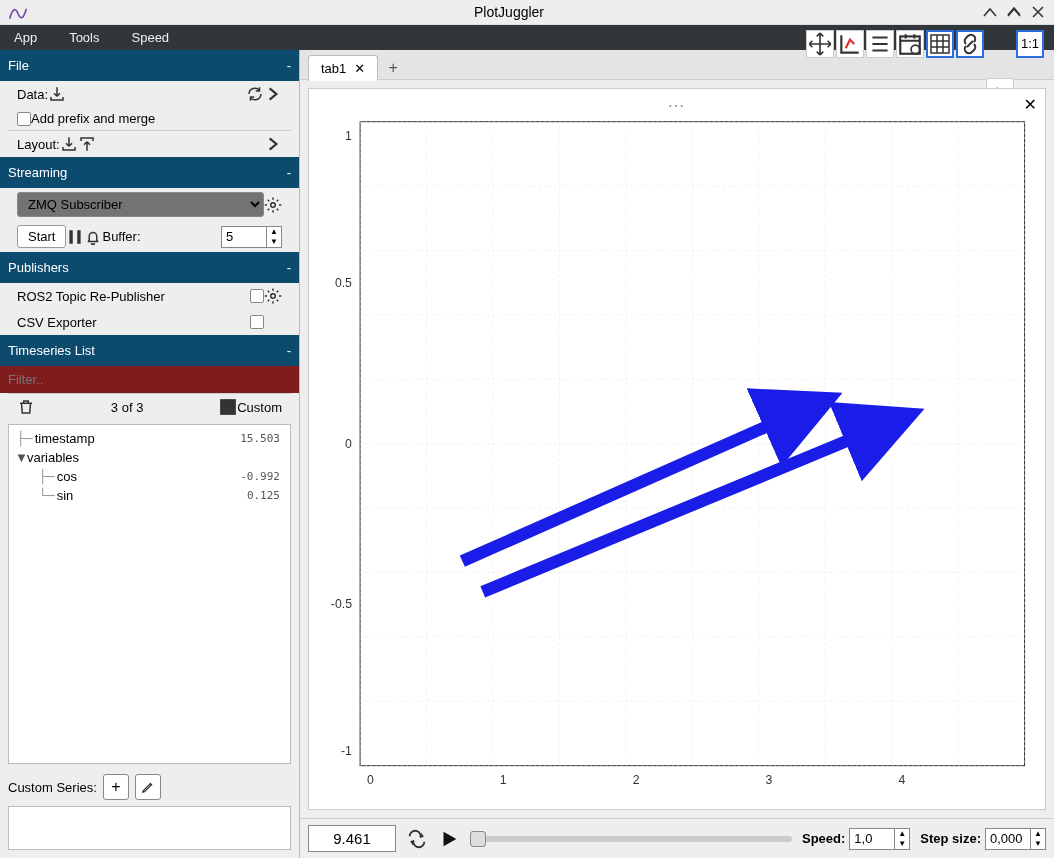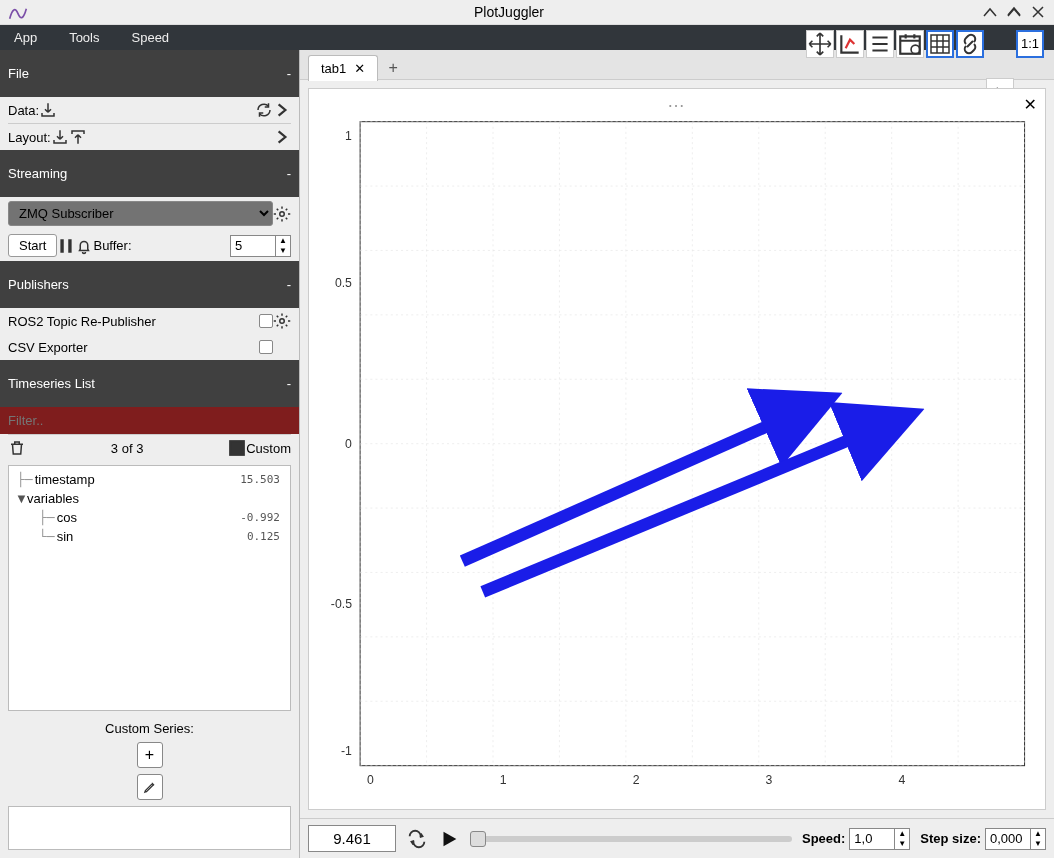--- a/index.html
+++ b/index.html
@@ -6,37 +6,37 @@
 body { width: 1054px; height: 858px; background: #eeeeee; display: flex; flex-direction: column; overflow: hidden; }
 .titlebar { height: 28px; background: #eeeeee; display: flex; align-items: center; padding: 0 8px; border-bottom: 1px solid #ddd; }
 .titlebar .logo { width: 20px; height: 20px; margin-right: 8px; }
 .titlebar .title { flex: 1; text-align: center; font-size: 14px; }
 .titlebar .winbtns { display: flex; gap: 8px; }
 .titlebar .winbtn { width: 16px; height: 16px; display:flex; align-items:center; justify-content:center; cursor:pointer; }
 .menubar { height: 28px; background: #31363b; color: #eee; display: flex; align-items: center; padding: 0 6px; gap: 16px; }
 .menubar span { padding: 4px 8px; font-size: 13px; cursor: pointer; }
 .content { flex: 1; display: flex; }
 .sidebar { width: 300px; background: #eeeeee; display: flex; flex-direction: column; border-right: 1px solid #bbb; }
-.section-header { background: #404040; color: #fff; font-size: 13px; padding: 16px 8px; display: flex; justify-content: space-between; align-items: center; }
+.section-header { background: #0c4a6e; color: #fff; font-size: 13px; padding: 8px 8px; display: flex; justify-content: space-between; align-items: center; }
 .section-header .dash { cursor: pointer; }
-.row { display: flex; align-items: center; padding: 4px 8px; font-size: 13px; }
+.row { display: flex; align-items: center; padding: 4px 17px; font-size: 13px; }
 .icon { width: 18px; height: 18px; display: inline-flex; align-items:center; justify-content:center; }
 .icon svg { width: 100%; height: 100%; }
 .spacer { flex: 1; }
 .btn { border: 1px solid #999; background: #fff; padding: 3px 10px; border-radius: 3px; font-size: 13px; cursor: pointer; }
 .checkbox { width: 14px; height: 14px; border: 1px solid #888; border-radius: 2px; background: #fff; display:inline-block; }
 select.combo { flex: 1; border: 1px solid #888; padding: 3px 6px; font-size: 13px; background:#737373; border-radius:3px; }
 .filter-input { width: 100%; border: none; background: #7f1d1d; padding: 6px 8px; font-size: 13px; color: #999; }
 .tree { flex: 1; background: #fff; margin: 4px 8px; border: 1px solid #bbb; overflow: auto; font-size: 13px; }
 .tree-list { padding: 4px 2px; }
 .tree-item { display: flex; align-items: center; padding: 2px 4px; white-space: nowrap; }
 .tree-item .val { margin-left: auto; font-family: monospace; font-size: 11px; color: #555; padding-right:4px; }
 .tree-branch { font-family: monospace; color:#999; margin-right:2px; }
 .tree-tick { width:10px; display:inline-block; text-align:center; color:#555; margin-right:2px;}
-.custom-row { padding: 6px 8px; display:flex; align-items:center; gap:6px; font-size:13px;flex-direction:column; }
+.custom-row { padding: 6px 8px; display:flex; align-items:center; gap:6px; font-size:13px; }
 .sq-btn { width: 26px; height: 26px; border:1px solid #888; background:#fff; border-radius:3px; display:flex; align-items:center; justify-content:center; cursor:pointer; font-size:16px; }
 .custom-box { margin: 0 8px 8px 8px; border:1px solid #bbb; background:#fff; height:44px; }
 .main { flex: 1; display:flex; flex-direction:column; background:#eeeeee; }
 .tabbar { display:flex; align-items:center; height:30px; padding: 6px 8px 0 8px; gap:4px; border-bottom:1px solid #ccc; background:#e4e4e4;}
 .tab { background:#fff; border:1px solid #bbb; border-bottom:none; padding:5px 12px; font-size:13px; display:flex; align-items:center; gap:8px; border-radius:3px 3px 0 0;}
 .tab .close { cursor:pointer; }
 .add-tab { width:22px; height:22px; display:flex; align-items:center; justify-content:center; cursor:pointer; color:#555; font-size:16px;}
 .toolbar { display:flex; gap:2px; padding-right:2px;}
 .tbtn { width:28px; height:28px; border:1px solid #ccc; background:#fff; display:flex; align-items:center; justify-content:center; font-size:13px; cursor:pointer; }
 .tbtn.blue { border:2px solid #2b6fde; }
@@ -114,20 +114,24 @@
             <path d="M18 3v5h-5M6 21v-5h5" stroke="#333" stroke-width="2" fill="none"></path>
           </svg>
         </span>
     <span class="icon">
           <svg viewBox="0 0 16 16">
             <path d="M5 3l6 5-6 5" stroke="#333" stroke-width="2" fill="none"></path>
           </svg>
         </span>
   </div>
 
+  <div class="row">
+    <span class="checkbox"></span>
+    <span>Add prefix and merge</span>
+  </div>
   <div class="hairline"></div>
 
   <div class="row">
     <span>Layout:</span>
     <span class="icon">
           <svg viewBox="0 0 24 24">
             <path d="M4 16v4h16v-4M12 3v12m0 0l-4-4m4 4l4-4" stroke="#333" stroke-width="2" fill="none"></path>
           </svg>
         </span>
     <span class="icon">

